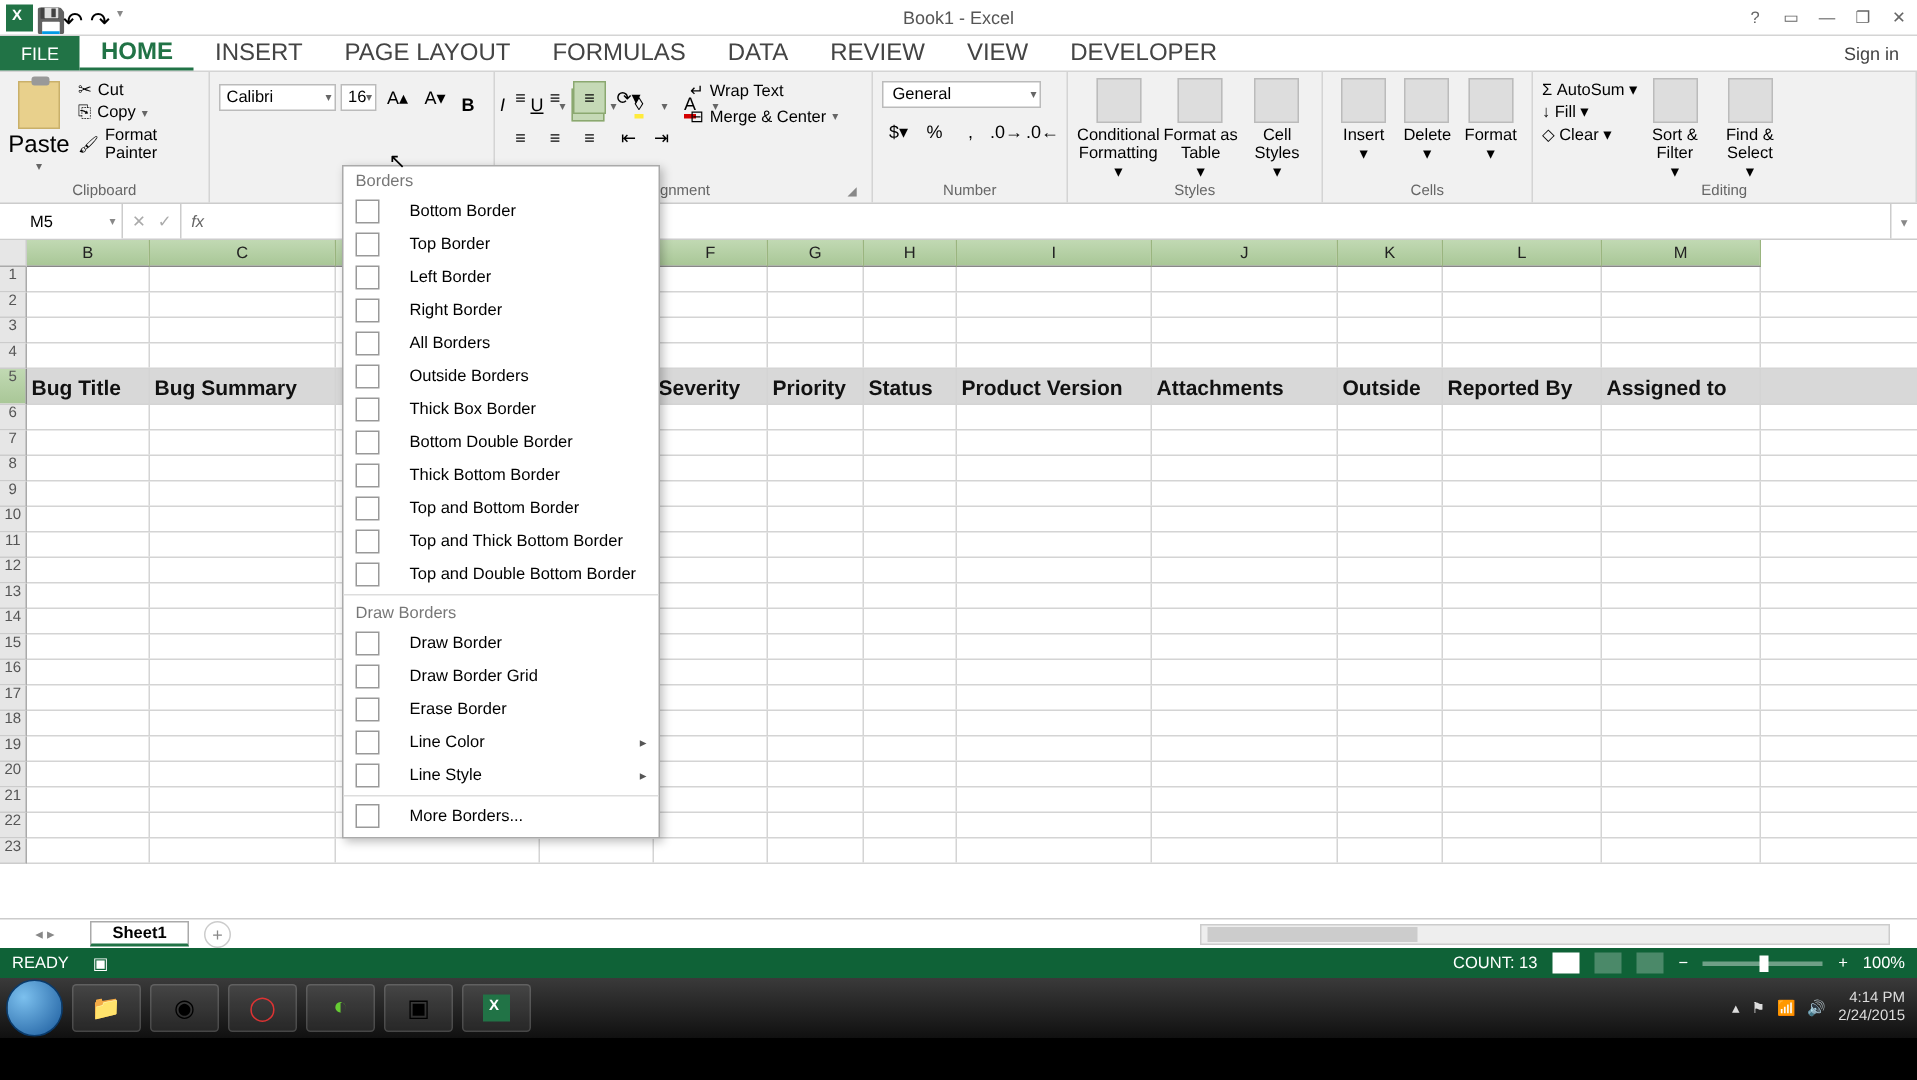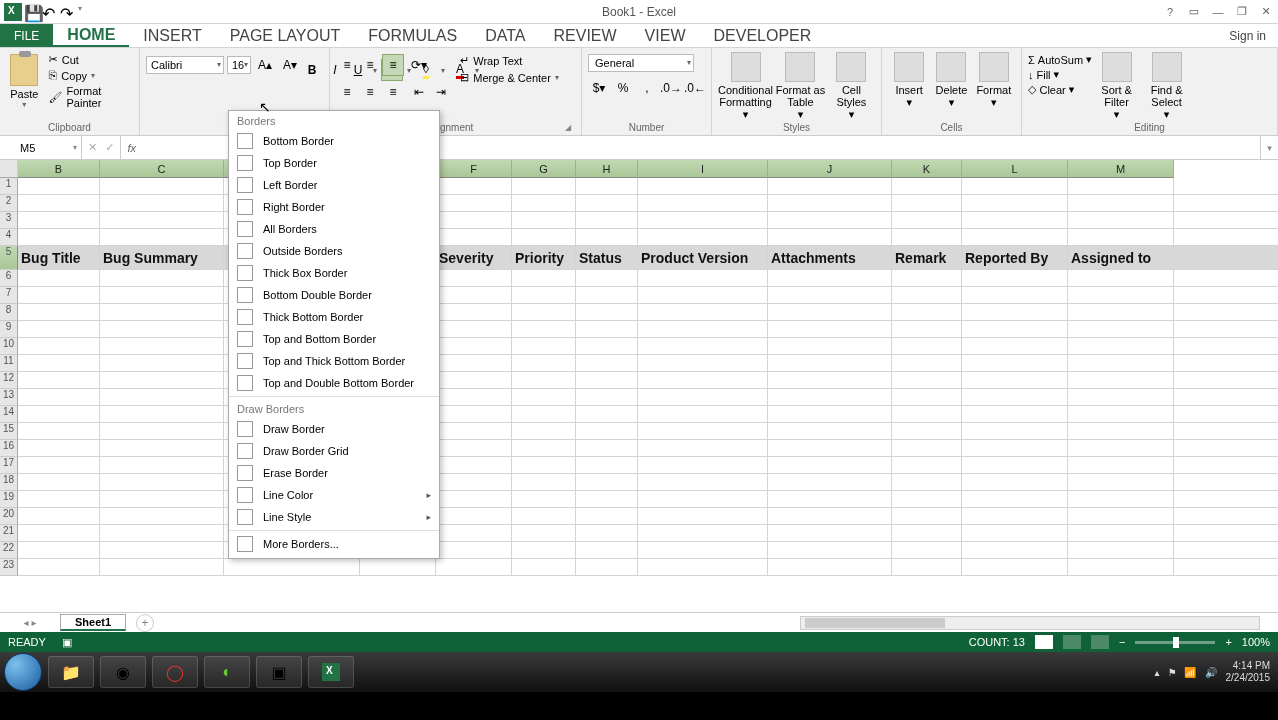--- a/index.html
+++ b/index.html
@@ -26,21 +26,21 @@
 .ribbon { height: 88px; background: #f1f1f1; border-bottom: 1px solid #ccc; display: flex; position: relative; }
 .ribbon-group { border-right: 1px solid #d4d4d4; padding: 2px 6px 0 6px; display: flex; flex-direction: column; justify-content: space-between; position: relative; }
 .group-label { font-size: 10px; text-align: center; color: #666; padding-bottom: 2px; position: relative; }
 .group-launcher { position: absolute; right: 2px; bottom: 2px; width: 10px; height: 10px; font-size: 8px; color: #888; }
 .group-body { flex: 1; display: flex; align-items: flex-start; }
 
 
 .paste-btn { display: flex; flex-direction: column; align-items: center; width: 40px; padding-top: 4px; }
 .paste-icon { width: 28px; height: 32px; background: #e8d08c; border: 1px solid #c9b06a; position: relative; }
 .paste-icon::before { content: ""; position: absolute; top: -4px; left: 8px; width: 12px; height: 6px; background: #999; border-radius: 2px; }
-.paste-label { font-size: 11px; margin-top: 2px; }
+.paste-label { font-size: 16px; margin-top: 2px; }
 .clip-side { display: flex; flex-direction: column; gap: 1px; padding-left: 4px; padding-top: 2px; }
 .clip-item { font-size: 11px; display: flex; align-items: center; gap: 4px; padding: 1px 2px; }
 
 
 .font-row1 { display: flex; gap: 3px; align-items: center; }
 .font-combo { background: #fff; border: 1px solid #bbb; font-size: 11px; padding: 2px 18px 2px 4px; position: relative; }
 .font-name { width: 78px; }
 .font-size { width: 22px; }
 .combo-arrow { position: absolute; right: 2px; top: 3px; font-size: 8px; color: #666; }
 .font-row2 { display: flex; gap: 1px; margin-top: 5px; align-items: center; }
@@ -89,21 +89,21 @@
 .rh.sel { background: linear-gradient(#c1d9b3, #a9c797); border-right: 1px solid #888; }
 .cells { position: relative; flex: 1; }
 .row { display: flex; border-bottom: 1px solid #d4d4d4; height: 17px; }
 .row.data { height: 24px; background: #d8d8d8; }
 .cell { border-right: 1px solid #d4d4d4; font-size: 11px; padding: 0 2px; overflow: hidden; white-space: nowrap; }
 .row.data .cell { font-weight: bold; font-size: 14px; display: flex; align-items: center; padding-left: 3px; color: #111; }
 
 
 .borders-menu { position: absolute; left: 228px; top: 110px; width: 212px; background: #fff; border: 1px solid #aaa; box-shadow: 2px 2px 6px rgba(0,0,0,0.25); z-index: 100; font-size: 11px; padding-bottom: 3px;}
 .menu-header { color: #777; padding: 4px 8px 3px; font-size: 11px; }
-.menu-item { display: flex; align-items: center; padding: 3px 8px; gap: 10px; cursor: pointer; position: relative; }
+.menu-item { display: flex; align-items: center; padding: 3px 8px; gap: 20px; cursor: pointer; position: relative; }
 .menu-icon { width: 16px; height: 16px; border: 1px solid #999; background: #fff; flex-shrink: 0; }
 .menu-sep { height: 1px; background: #ddd; margin: 2px 0; }
 .menu-arrow { position: absolute; right: 8px; font-size: 9px; color: #555; }
 
 
 .sheet-bar { height: 20px; background: #fff; border-top: 1px solid #ccc; display: flex; align-items: center; position: relative; }
 .sheet-nav { width: 60px; display: flex; align-items: center; justify-content: center; gap: 10px; color: #888; font-size: 10px; }
 .sheet-tab { background: #fff; border: 1px solid #aaa; border-bottom: 2px solid #217346; padding: 1px 14px; font-size: 11px; font-weight: bold; }
 .sheet-add { width: 18px; height: 18px; border: 1px solid #ccc; border-radius: 50%; margin-left: 10px; display: flex; align-items: center; justify-content: center; font-size: 12px; color: #888; }
 .hscroll { position: absolute; right: 18px; width: 460px; height: 14px; background: #eee; border: 1px solid #ccc; display: flex; align-items: center; }
@@ -418,21 +418,21 @@
         <div class="row data">
           <div class="cell cB">Bug Title</div>
           <div class="cell cC">Bug Summary</div>
           <div class="cell cD"></div>
           <div class="cell cE">eplicate</div>
           <div class="cell cF">Severity</div>
           <div class="cell cG">Priority</div>
           <div class="cell cH">Status</div>
           <div class="cell cI">Product Version</div>
           <div class="cell cJ">Attachments</div>
-          <div class="cell cK">Remark</div>
+          <div class="cell cK">Outside</div>
           <div class="cell cL">Reported By</div>
           <div class="cell cM">Assigned to</div>
         </div>
         <div class="row">
           <div class="cell cB"></div>
           <div class="cell cC"></div>
           <div class="cell cD"></div>
           <div class="cell cE"></div>
           <div class="cell cF"></div>
           <div class="cell cG"></div>

